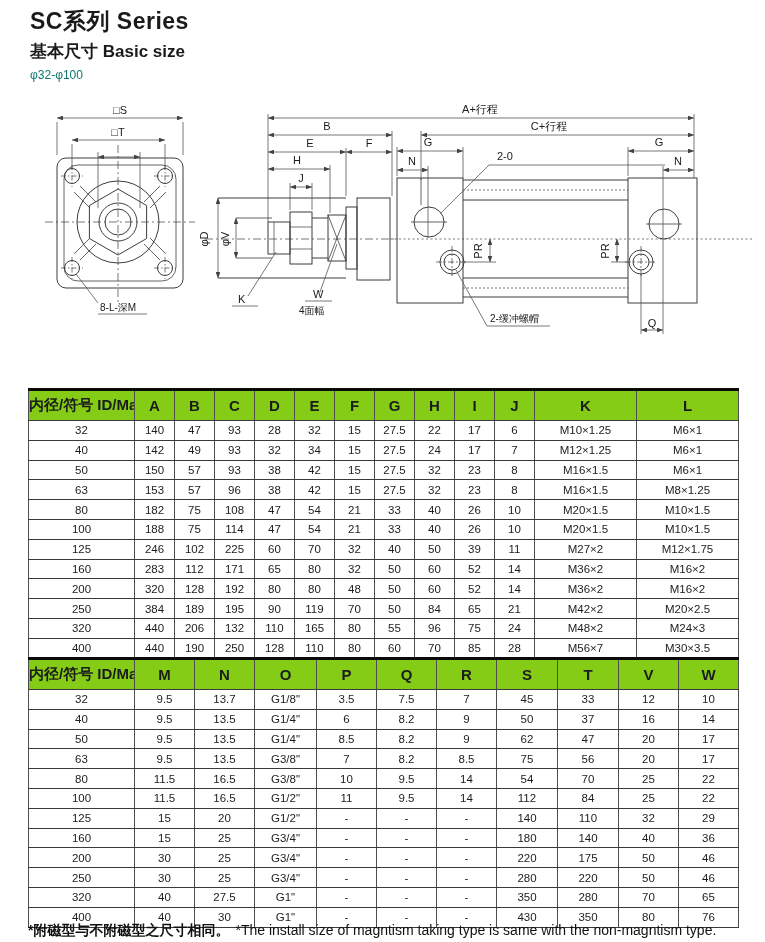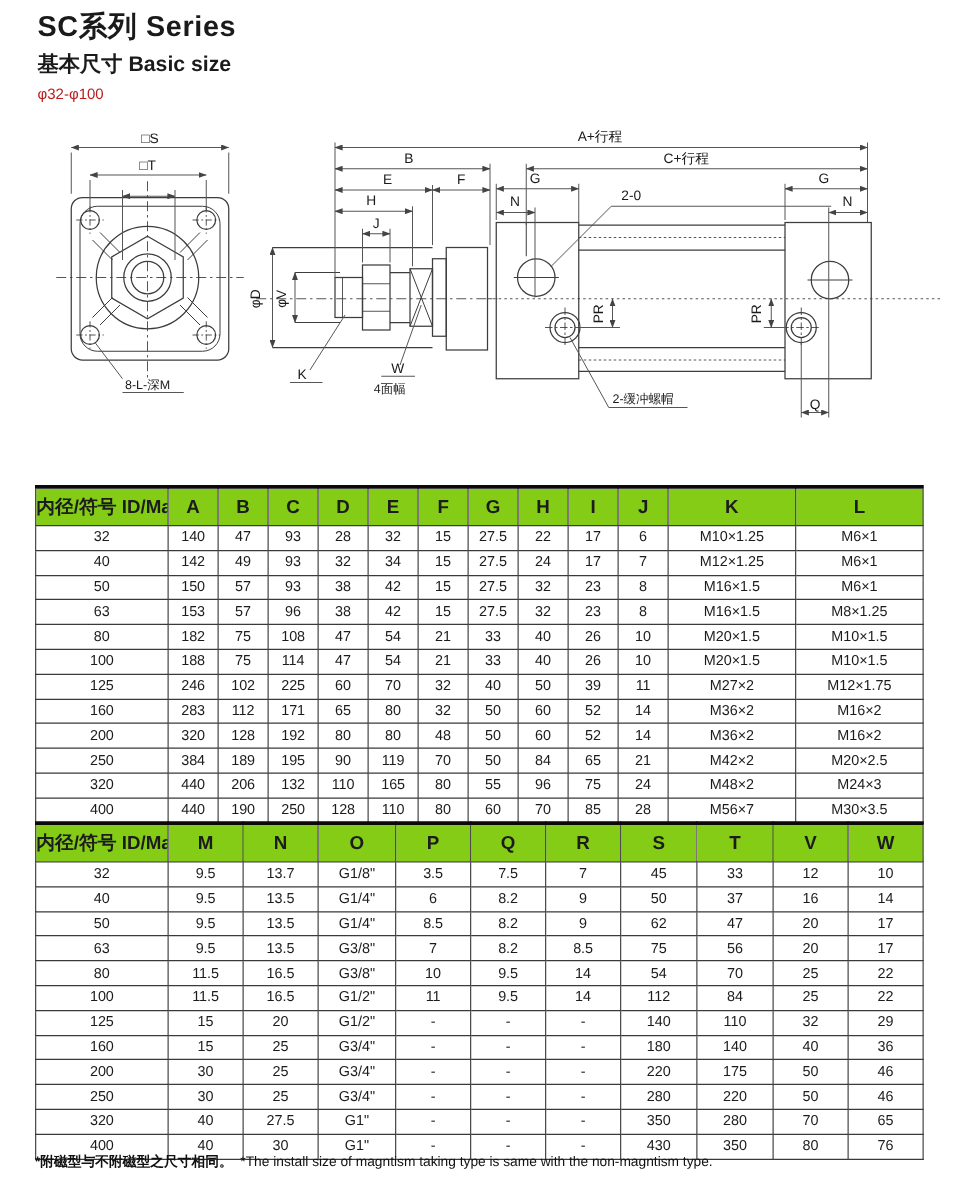--- a/index.html
+++ b/index.html
@@ -1,35 +1,35 @@
 <!DOCTYPE html>
 <html><head>
 <meta charset="utf-8">
 <style>
   html,body{margin:0;padding:0;background:#fff;}
   #page{position:relative;width:765px;height:942px;background:#fff;overflow:hidden;
         font-family:"Liberation Sans", sans-serif;color:#1a1a1a;}
   .abs{position:absolute;}
   #title{left:30px;top:6px;font-size:23px;font-weight:bold;letter-spacing:.5px;}
   #subtitle{left:30px;top:40px;font-size:17px;font-weight:600;}
-  #bore-range{left:30px;top:68px;font-size:12px;color:#b91c1c;}
+  #bore-range{left:30px;top:68px;font-size:12px;color:#0f766e;}
   svg text{font-family:"Liberation Sans",sans-serif;}
   .lbl{font-size:11px;fill:#1a1a1a;}
   .lblsm{font-size:10px;fill:#1a1a1a;}
   
   table.spec{border-collapse:collapse;table-layout:fixed;width:710px;
              font-size:11.5px;color:#1c1c1c;
              border:1px solid #3c3c3c;border-top:3px solid #0a0a0a;}
   table.spec th,table.spec td{border:1px solid #4d4d4d;border-bottom:1.6px solid #3a3a3a;
              text-align:center;padding:0;overflow:hidden;white-space:nowrap;}
   table.spec th{height:29px;background:#84cc16;font-weight:bold;font-size:15px;}
   table.spec td{height:18.8px;font-weight:normal;}
   #table1{left:28px;top:388px;}
   #table2{left:28px;top:657px;}
-  #footnote{left:28px;top:922px;font-size:11px;color:#111;text-align:right;}
+  #footnote{left:28px;top:922px;font-size:14px;color:#111;text-align:right;}
   #footnote .cn{font-weight:bold;margin-right:6px;}
 </style>
 </head>
 <body>
 
 <div id="page">
 
   <div class="abs" id="subtitle">基本尺寸 Basic size</div>
   <div class="abs" id="title">SC系列 Series</div>
   <div class="abs" id="bore-range">φ32-φ100</div>

